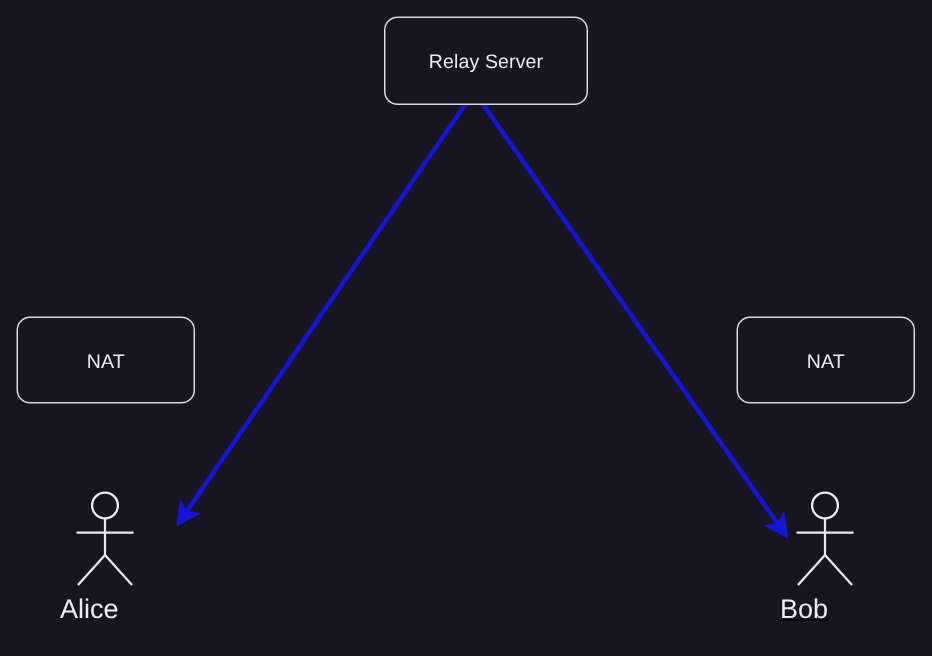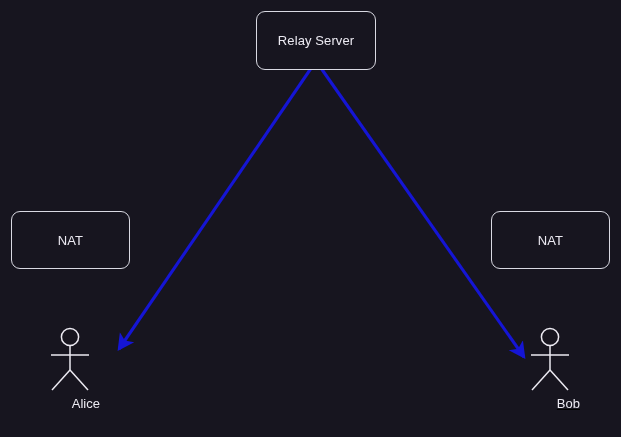--- a/index.html
+++ b/index.html
@@ -35,21 +35,21 @@
     color: #eceaf2;
     font-size: 13px;
     font-family: "Liberation Sans", sans-serif;
     letter-spacing: 0.1px;
     line-height: 1;
     user-select: none;
   }
   #relay-box {
     left: 256px;
     top: 11px;
-    width: 120px;
+    width: 136px;
     height: 59px;
   }
   #nat-left-box {
     left: 11px;
     top: 211px;
     width: 119px;
     height: 58px;
   }
   #nat-right-box {
     left: 491px;
@@ -63,23 +63,23 @@
   }
   #actor-alice { left: 40px; top: 324px; }
   #actor-bob   { left: 520px; top: 324px; text-decoration: underline; }
   .actor-svg {
     display: block;
     width: 60px;
     height: 72px;
   }
   .actor-name {
     display: block;
-    text-align: right;
+    text-align: left;
     color: #eceaf2;
-    font-size: 13px;
+    font-size: 18px;
     font-family: "Liberation Sans", sans-serif;
     margin-top: 1px;
     line-height: 1.1;
     user-select: none;
   }
 </style>
 </head>
 <body>
 
 <svg id="canvas" viewBox="0 0 621 437" xmlns="http://www.w3.org/2000/svg">

